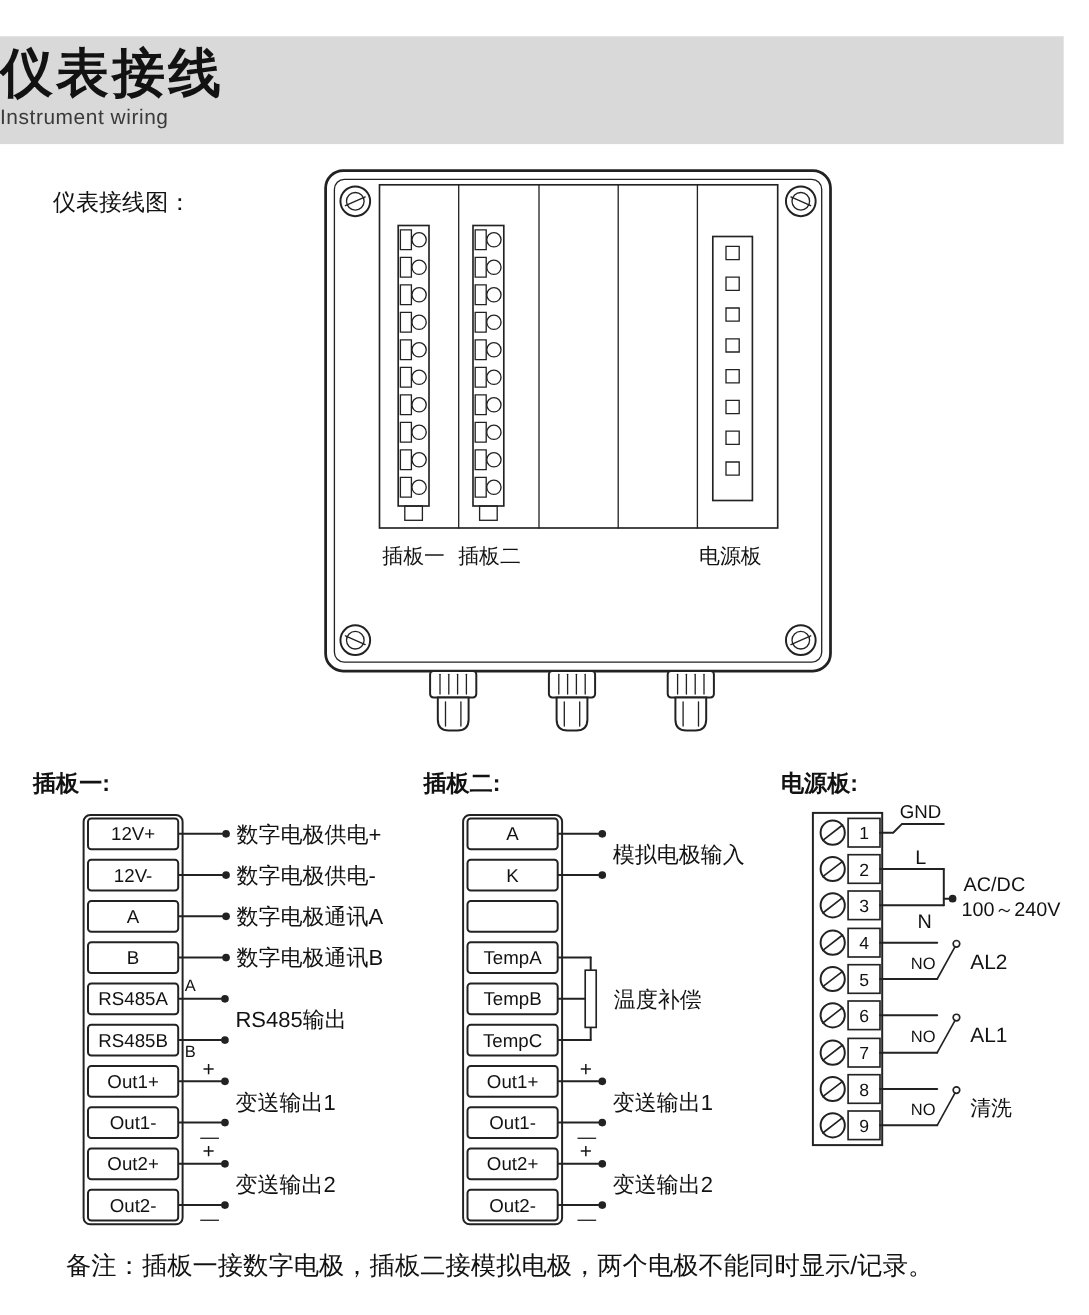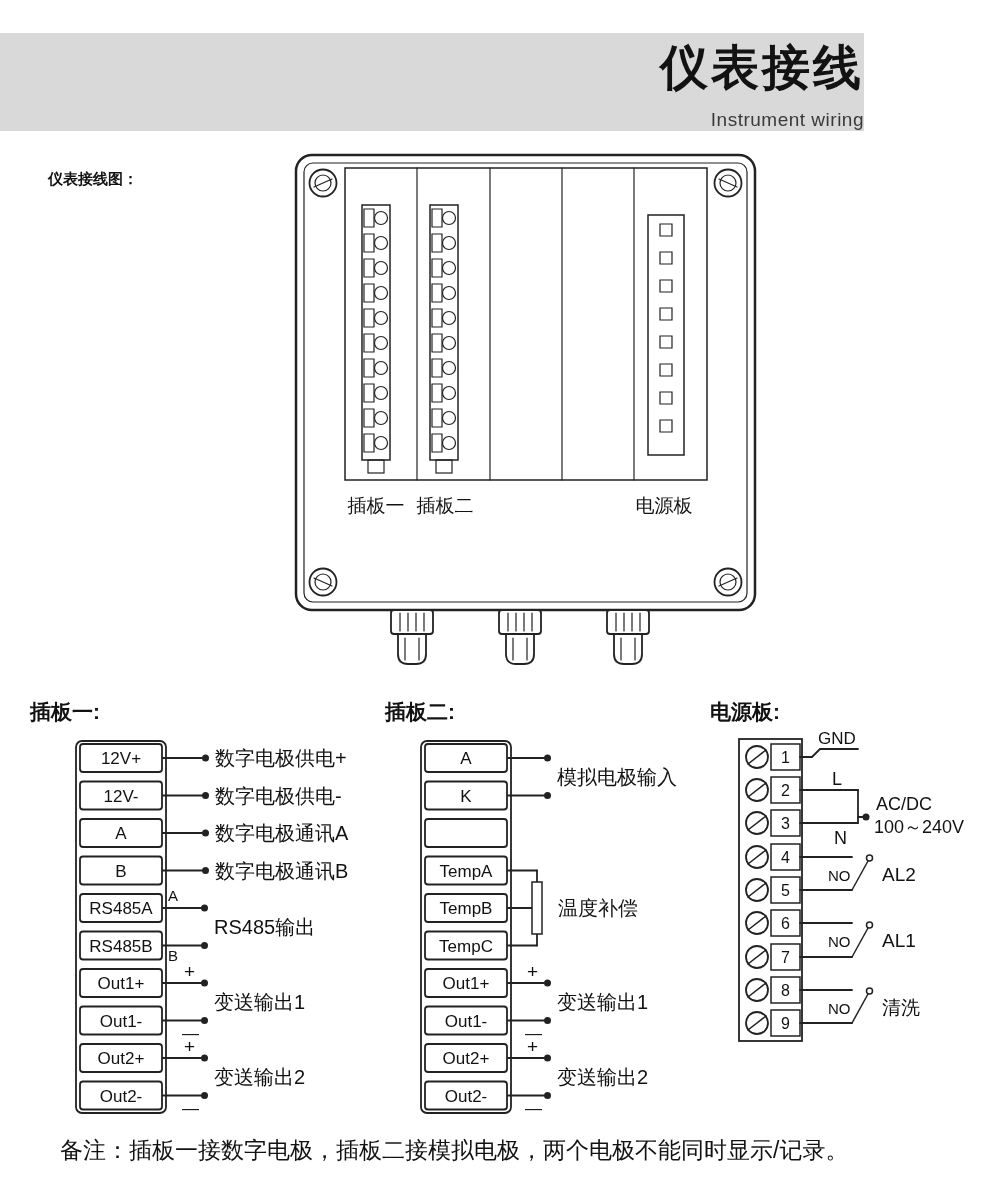--- a/index.html
+++ b/index.html
@@ -1,20 +1,20 @@
 <!DOCTYPE html>
 <html><head>
 <meta charset="utf-8">
 <style>
   html,body{margin:0;padding:0;background:#fff}
   .page{position:relative;width:990px;height:1195px;background:#fff;font-family:"Liberation Sans","DejaVu Sans",sans-serif;color:#121212;overflow:hidden}
-  .header{position:absolute;left:0;top:33px;width:864px;height:98px;background:#d9d9d9;text-align:right}
+  .header{position:absolute;left:0;top:33px;width:967px;height:98px;background:#d9d9d9;text-align:left}
   .header-title{font-size:48px;font-weight:600;letter-spacing:3px;line-height:1.12;padding-top:8px}
-  .header-sub{font-size:19px;color:#3a3a3a;letter-spacing:.5px;margin-top:14px}
-  .caption{position:absolute;left:48px;top:170px;font-size:15px;font-weight:700}
+  .header-sub{font-size:19px;color:#3a3a3a;letter-spacing:.5px;margin-top:2px}
+  .caption{position:absolute;left:48px;top:170px;font-size:21px;font-weight:400}
   .footer-note{position:absolute;left:60px;top:1135px;font-size:23px;font-weight:400;white-space:nowrap}
   .enclosure{position:absolute;left:293px;top:152px}
   .wiring{position:absolute;left:0;top:690px}
   svg{display:block}
   svg text{font-family:"Liberation Sans","DejaVu Sans",sans-serif;fill:#121212}
   .s{stroke:#222;fill:none;stroke-linecap:round}
   .sw25{stroke-width:2.5}.sw18{stroke-width:1.8}.sw15{stroke-width:1.5}.sw12{stroke-width:1.2}
   .wf{fill:#fff}
   .dot{fill:#222;stroke:none}
   .tm{text-anchor:middle}

